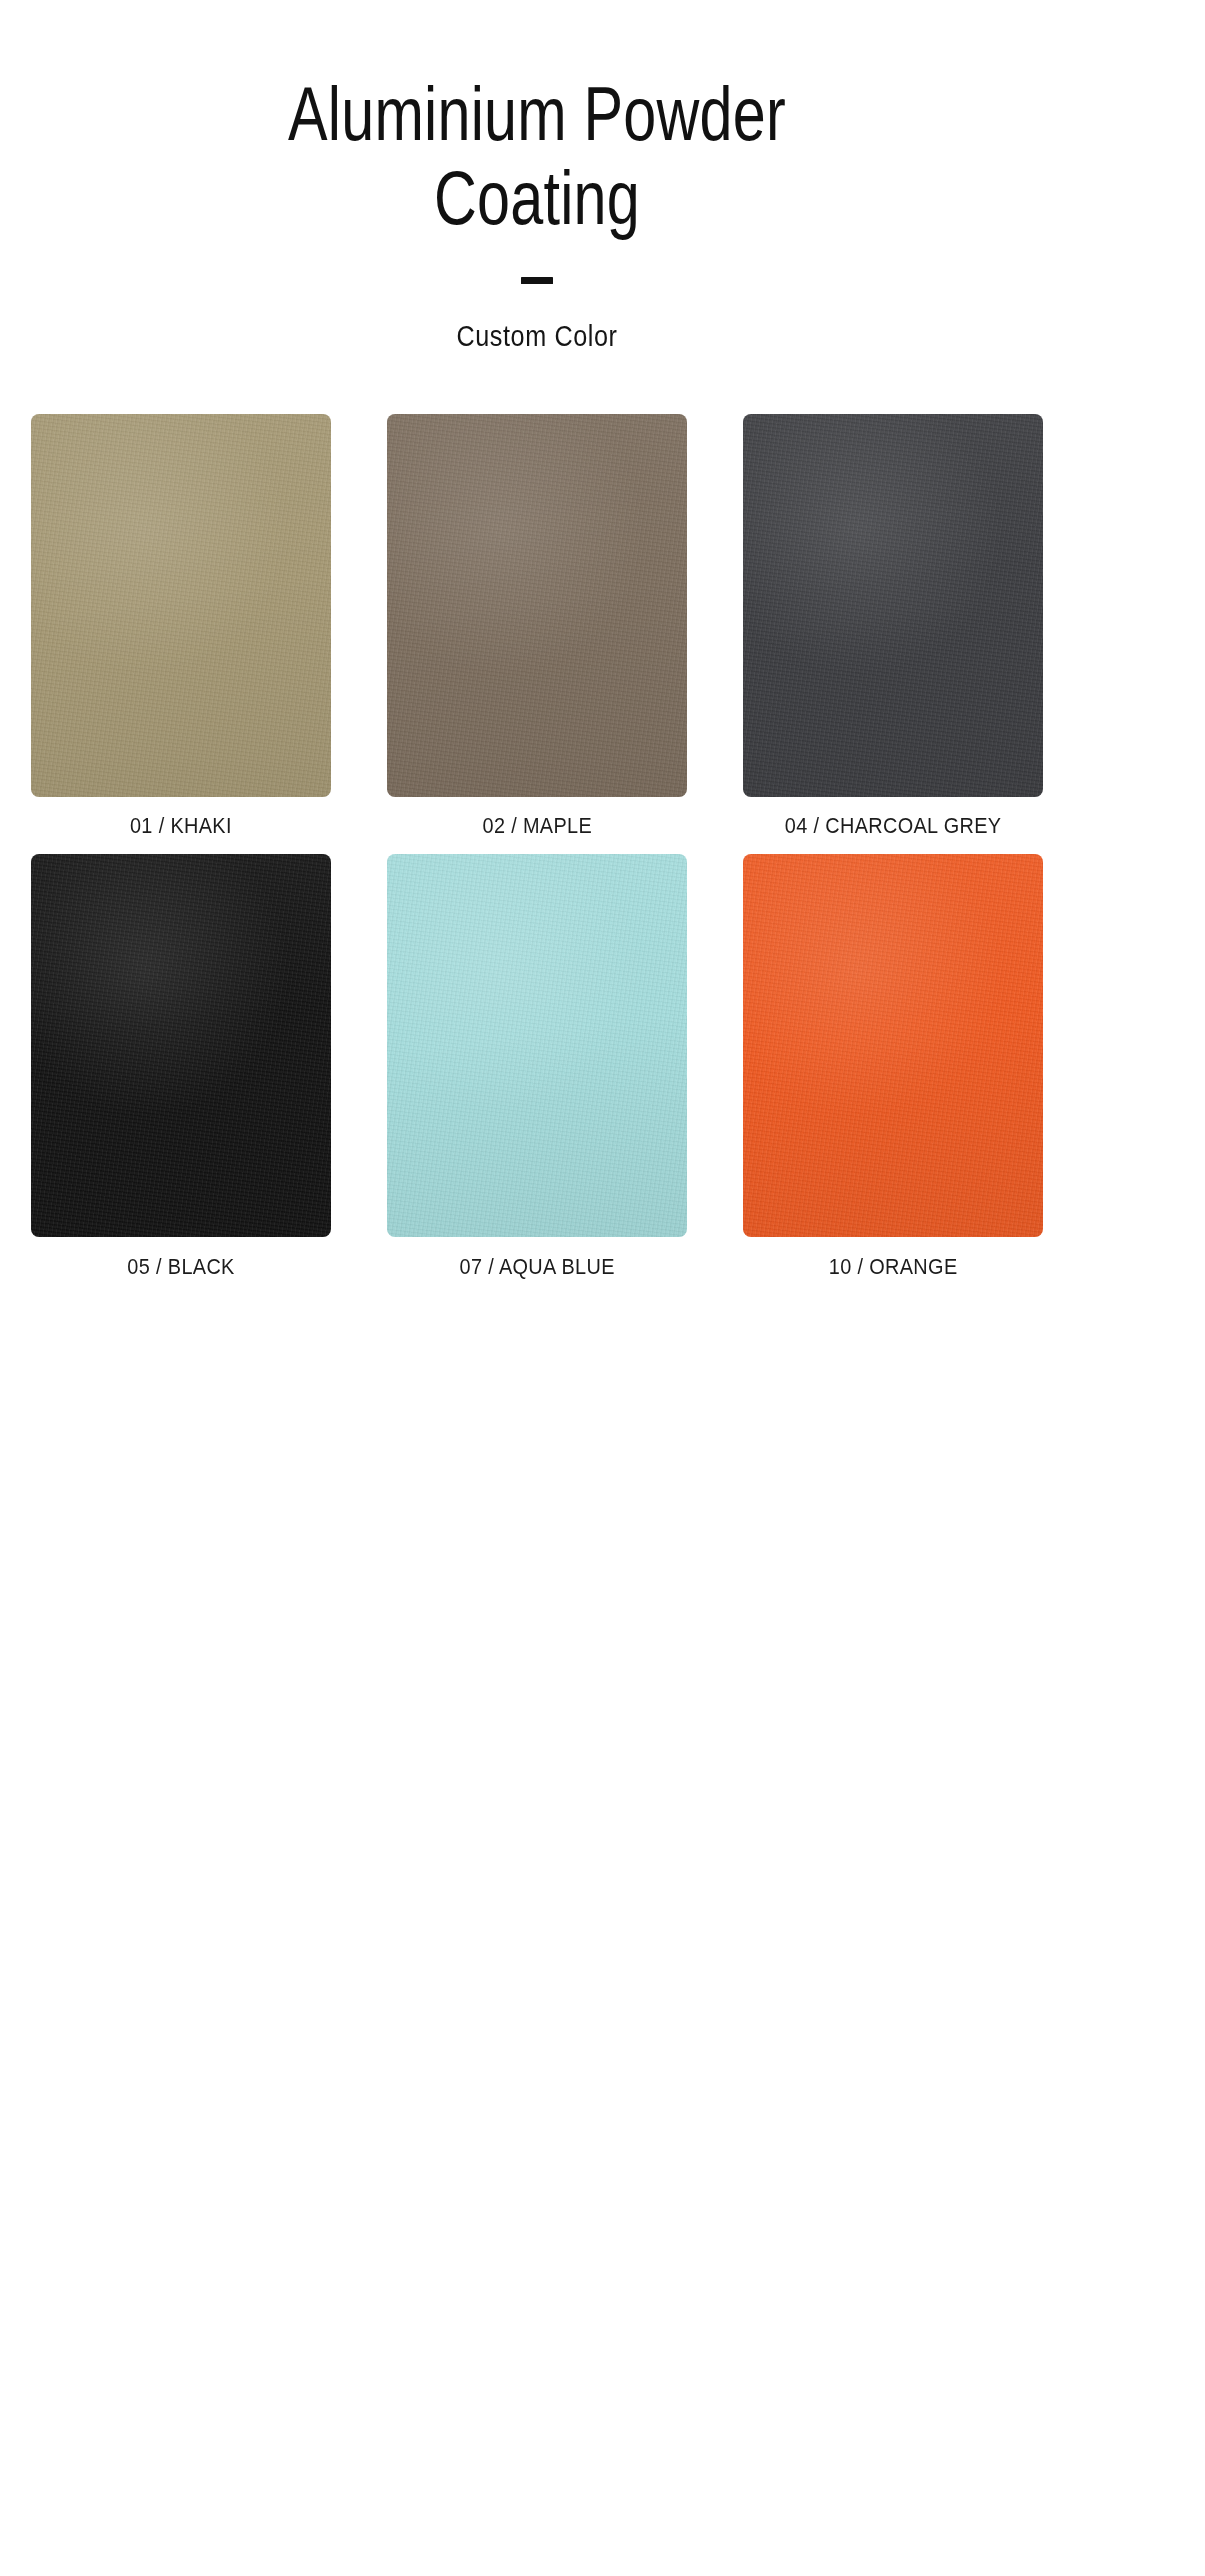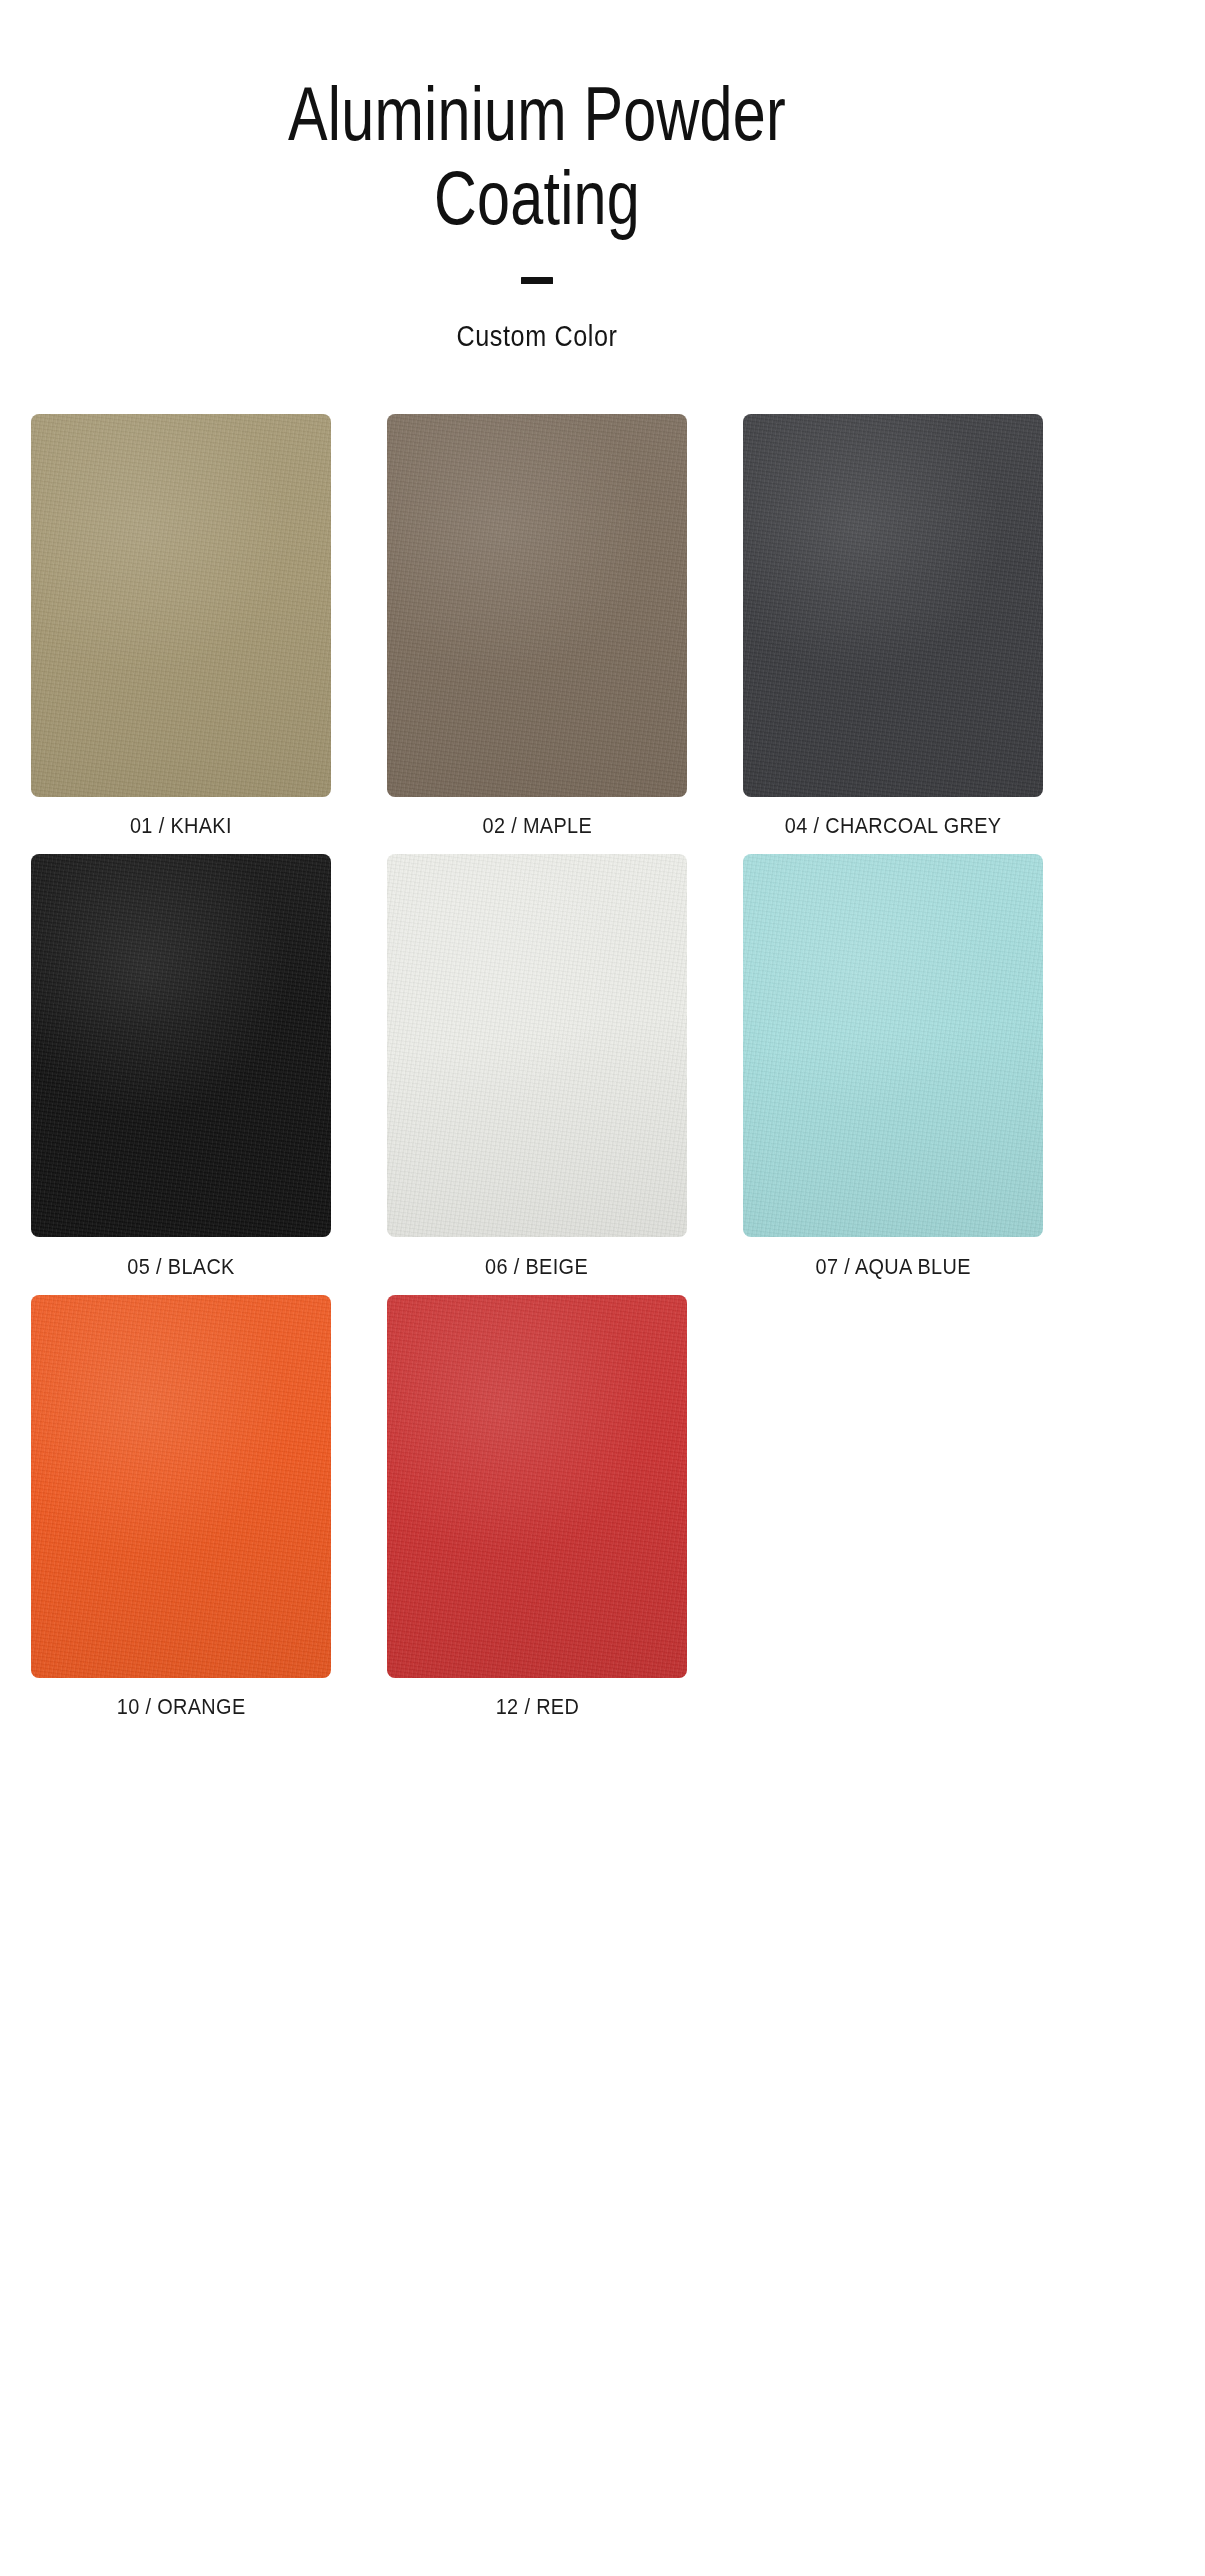--- a/index.html
+++ b/index.html
@@ -168,31 +168,23 @@
       </div>
       <div class="swatch-cell">
         <div class="swatch-chip" style="background-color: rgb(60, 61, 65);"></div>
         <div class="swatch-label">04 / CHARCOAL GREY</div>
       </div>
       <div class="swatch-cell">
         <div class="swatch-chip" style="background-color: rgb(19, 19, 19);"></div>
         <div class="swatch-label">05 / BLACK</div>
       </div>
       <div class="swatch-cell">
-        <div class="swatch-chip" style="background-color: rgb(237, 238, 233);"></div>
-        <div class="swatch-label">06 / BEIGE</div>
-      </div>
-      <div class="swatch-cell">
         <div class="swatch-chip" style="background-color: rgb(166, 222, 222);"></div>
         <div class="swatch-label">07 / AQUA BLUE</div>
       </div>
       <div class="swatch-cell">
         <div class="swatch-chip" style="background-color: rgb(240, 90, 34);"></div>
         <div class="swatch-label">10 / ORANGE</div>
       </div>
-      <div class="swatch-cell">
-        <div class="swatch-chip" style="background-color: rgb(204, 51, 51);"></div>
-        <div class="swatch-label">12 / RED</div>
-      </div>
     </div>
 
 </div>
 
 
 </body></html>

